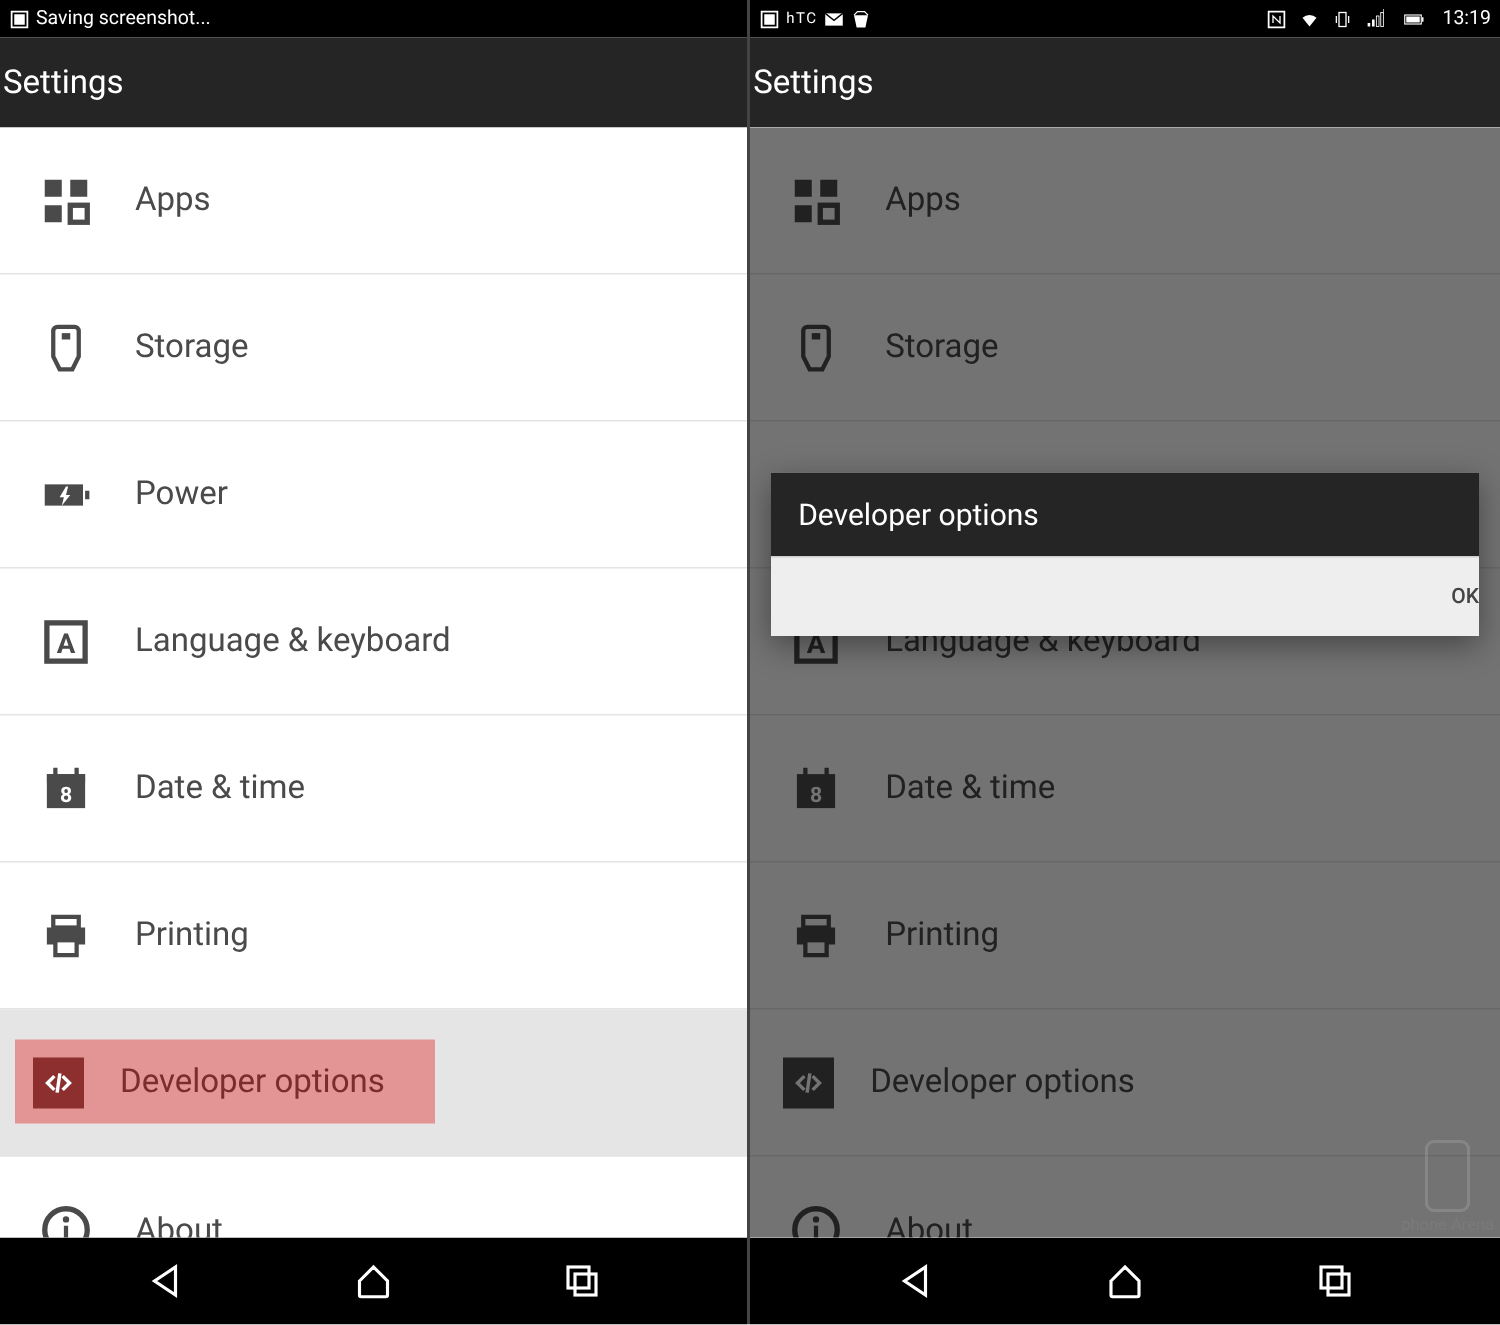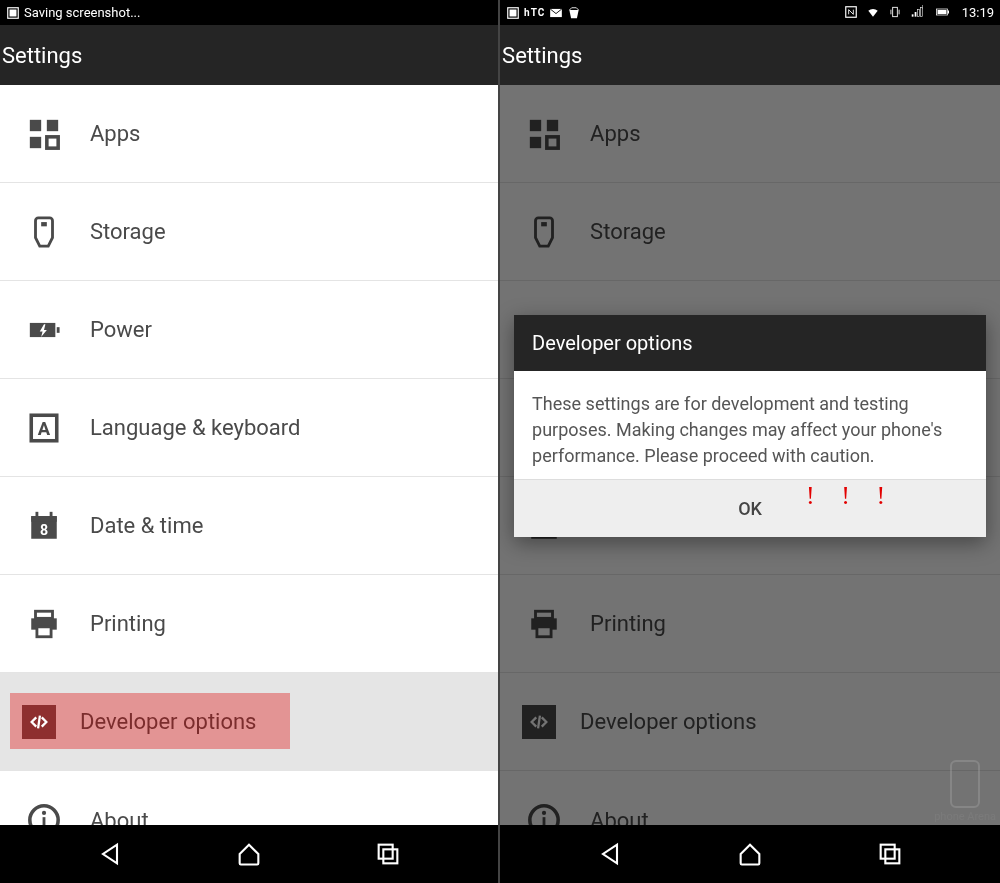--- a/index.html
+++ b/index.html
@@ -22,21 +22,21 @@
   .statusbar {
     height: 25px;
     background: #000;
     color: #fff;
     display: flex;
     align-items: center;
     font-size: 13px;
     padding: 0 6px;
   }
   .statusbar .sb-left { display:flex; align-items:center; gap:4px; }
-  .statusbar .sb-right { margin-left:auto; display:flex; align-items:flex-start; gap:8px; }
+  .statusbar .sb-right { margin-left:auto; display:flex; align-items:flex-end; gap:8px; }
   .sb-icon { width:14px; height:14px; display:inline-flex; align-items:center; justify-content:center; }
   .sb-icon svg { width:14px; height:14px; fill:#fff; }
   .header {
     height: 60px;
     background: #252525;
     color: #fff;
     display: flex;
     align-items: center;
     padding: 0 2px;
     font-size: 22px;
@@ -146,23 +146,23 @@
   }
   .dialog-check .checkbox {
     width:22px; height:22px;
     border:2px solid #888;
     background:#fff;
   }
   .dialog-check .chklabel { font-size:18px; color:#555; }
   .dialog-footer {
     border-top:1px solid #ddd;
     background:#eeeeee;
-    text-align:center;
+    text-align:right;
     padding: 18px 0;
-    font-size:18px;
+    font-size:14px;
     color:#444;
     font-weight:500;
   }
   .watermark {
     position:absolute;
     right:4px;
     bottom:60px;
     z-index:20;
     opacity:0.35;
     font-size:11px;
@@ -307,21 +307,21 @@
 
 <div class="phone">
   <div class="statusbar">
     <div class="sb-left">
       <span class="sb-icon">
           <svg viewBox="0 0 24 24">
             <rect x="3" y="3" width="18" height="18" stroke="#fff" stroke-width="2" fill="none"></rect>
             <rect x="6" y="6" width="12" height="12" fill="#fff"></rect>
           </svg>
         </span>
-      <span style="font-size:10px;font-weight:bold;letter-spacing:1px">hTC</span>
+      <span style="font-size:10px;font-weight:normal;letter-spacing:1px">hTC</span>
       <span class="sb-icon">
           <svg viewBox="0 0 24 24">
             <rect x="2" y="5" width="20" height="14" fill="#fff"></rect>
             <path d="M2 5l10 8 10-8" stroke="#000" stroke-width="1.5" fill="none"></path>
           </svg>
         </span>
       <span class="sb-icon">
           <svg viewBox="0 0 24 24">
             <path d="M4 7h16l-3 14H7z" fill="#fff"></path>
             <path d="M4 7l4-4h8l4 4" fill="none" stroke="#fff" stroke-width="1.5"></path>
@@ -446,24 +446,20 @@
             <rect x="11" y="10" width="2" height="8" fill="#4a4a4a"></rect>
           </svg>
         </span>
       <span class="label">About</span>
     </div>
 
     <div class="dim-overlay"></div>
 
     <div class="dialog">
       <div class="dialog-header">Developer options</div>
-      <div class="dialog-body">
-        <span>These settings are for development and testing purposes. Making changes may affect your phone's performance. Please proceed with caution.</span>
-        <span class="exclaim">! ! !</span>
-      </div>
       <div class="dialog-footer">OK</div>
     </div>
 
   </div>
 
   <div class="watermark">
     <div class="wm-phone"></div>
     <span>phone Arena</span>
   </div>
 

